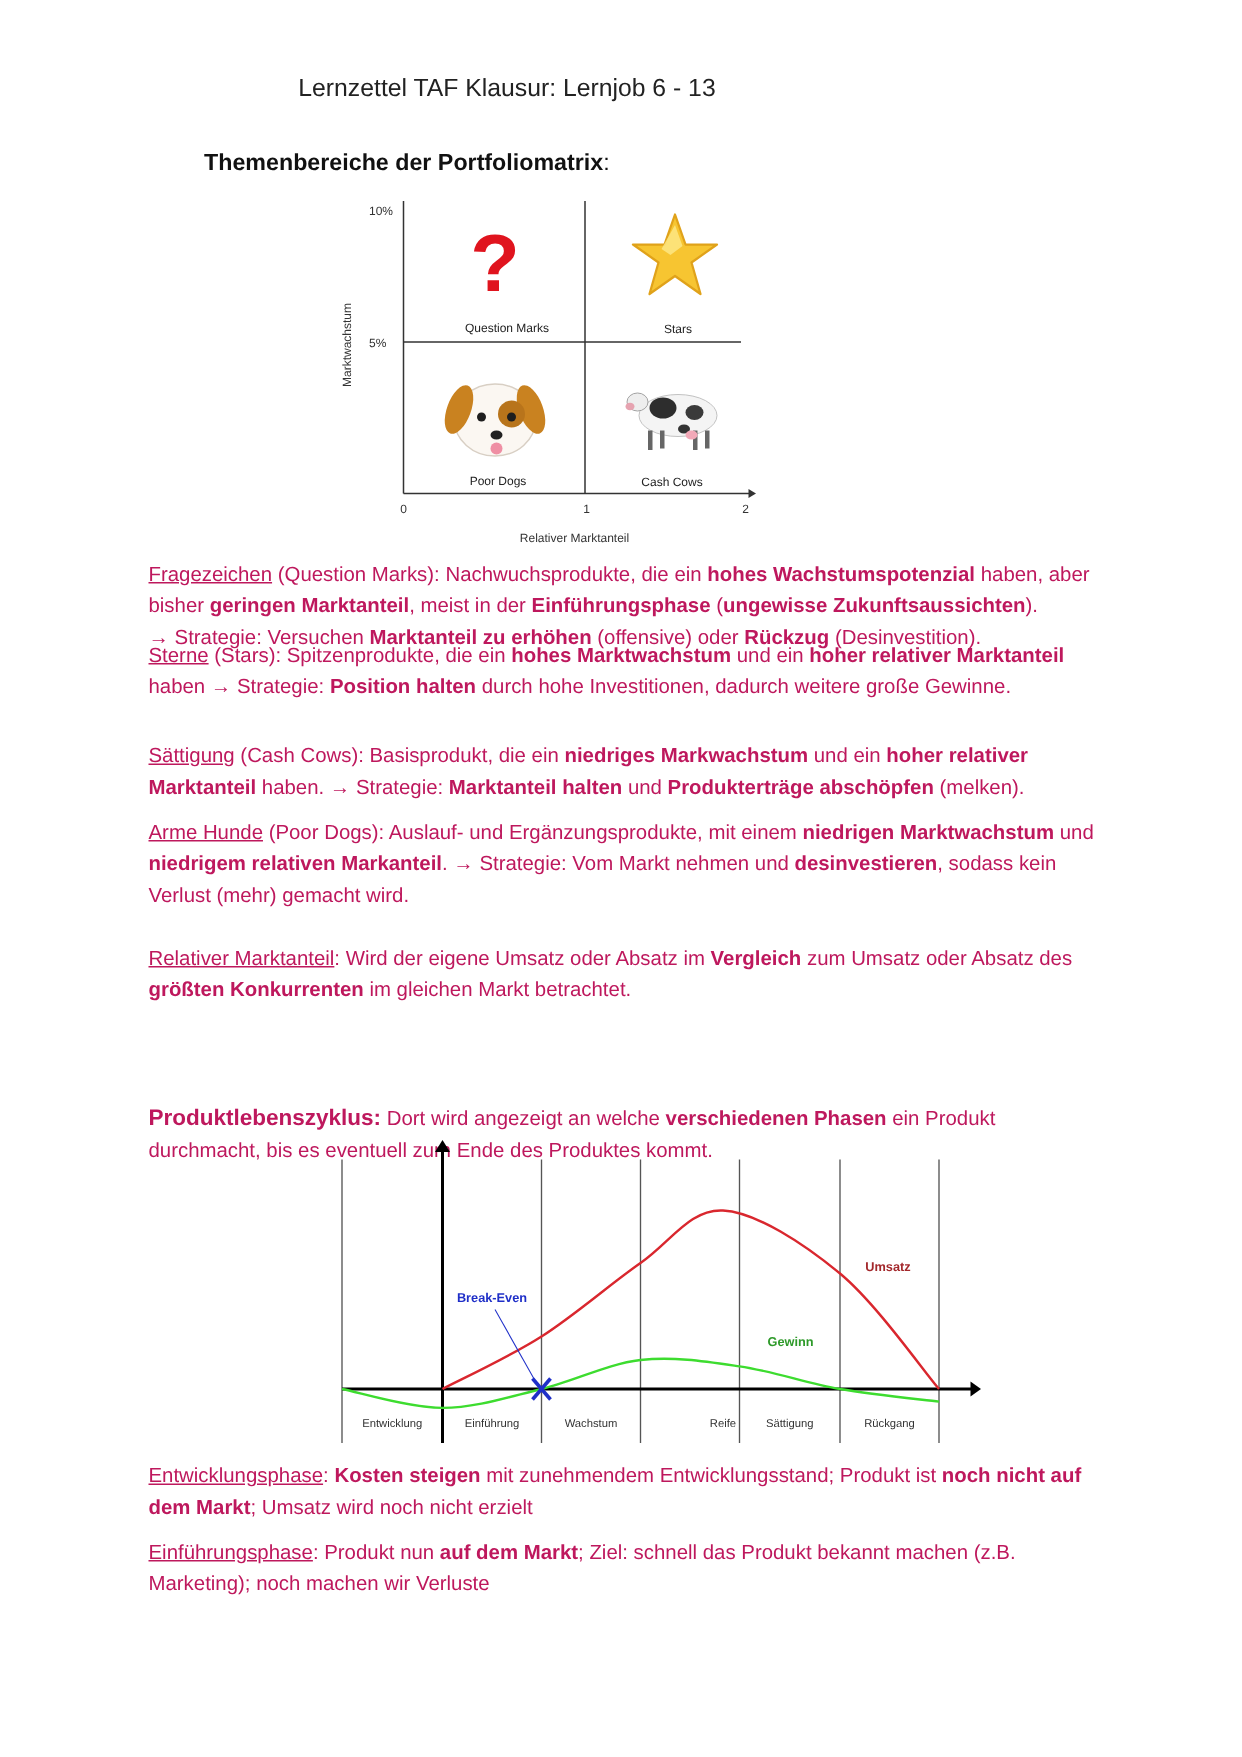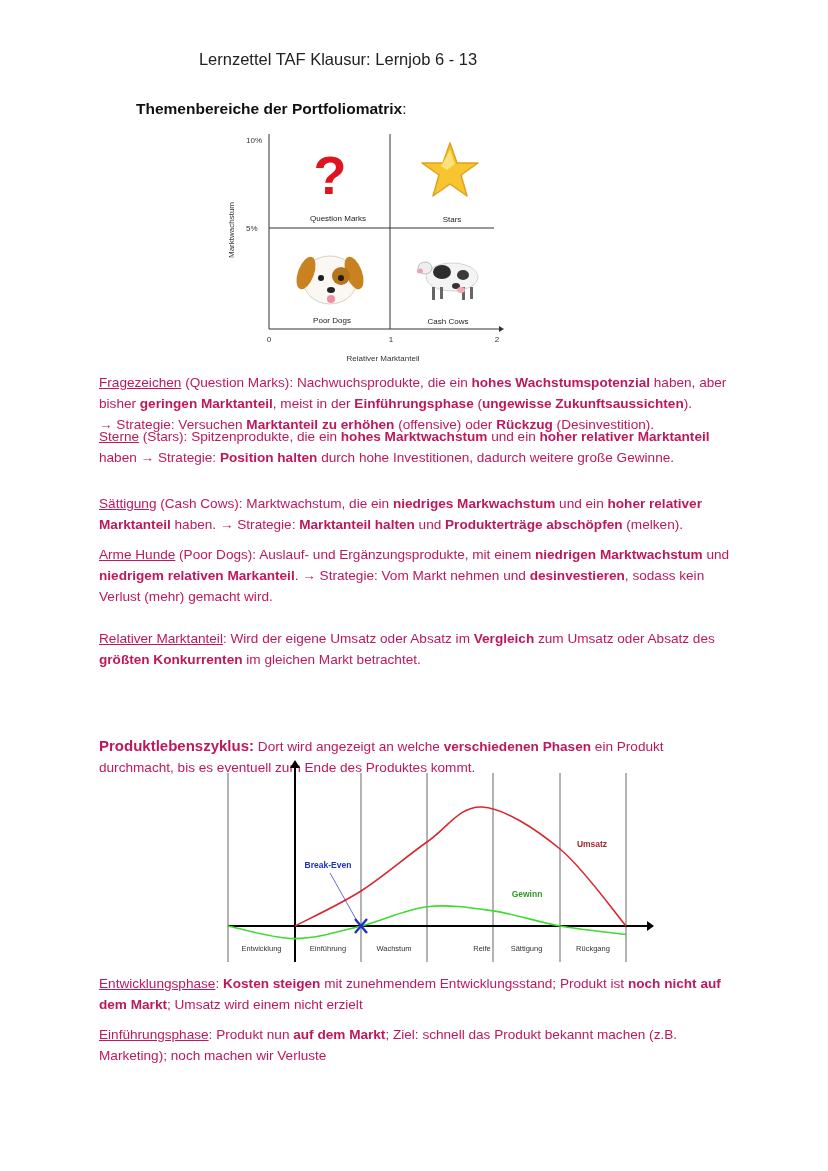--- a/index.html
+++ b/index.html
@@ -69,21 +69,21 @@
   </g>
 
   <text x="118" y="91" font-size="8" fill="#222" text-anchor="middle">Question Marks</text>
   <text x="232" y="92" font-size="8" fill="#222" text-anchor="middle">Stars</text>
   <text x="112" y="193" font-size="8" fill="#222" text-anchor="middle">Poor Dogs</text>
   <text x="228" y="194" font-size="8" fill="#222" text-anchor="middle">Cash Cows</text>
 </svg>
 
 <div class="para" style="top:372px;"><u>Fragezeichen</u><span> (Question Marks): Nachwuchsprodukte, die ein </span><b>hohes Wachstumspotenzial</b><span> haben, aber bisher </span><b>geringen Marktanteil</b><span>, meist in der </span><b>Einführungsphase</b><span> (</span><b>ungewisse Zukunftsaussichten</b><span>). </span><br><span>→ Strategie: Versuchen </span><b>Marktanteil zu erhöhen</b><span> (offensive) oder </span><b>Rückzug</b><span> (Desinvestition).</span></div>
 <div class="para" style="top:426px;"><u>Sterne</u><span> (Stars): Spitzenprodukte, die ein </span><b>hohes Marktwachstum</b><span> und ein </span><b>hoher relativer Marktanteil</b><span> haben → Strategie: </span><b>Position halten</b><span> durch hohe Investitionen, dadurch weitere große Gewinne.</span></div>
-<div class="para" style="top:493px;"><u>Sättigung</u><span> (Cash Cows): Marktwachstum, die ein </span><b>niedriges Markwachstum</b><span> und ein </span><b>hoher relativer Marktanteil</b><span> haben. → Strategie: </span><b>Marktanteil halten</b><span> und </span><b>Produkterträge abschöpfen</b><span> (melken).</span></div>
+<div class="para" style="top:493px;"><u>Sättigung</u><span> (Cash Cows): Basisprodukt, die ein </span><b>niedriges Markwachstum</b><span> und ein </span><b>hoher relativer Marktanteil</b><span> haben. → Strategie: </span><b>Marktanteil halten</b><span> und </span><b>Produkterträge abschöpfen</b><span> (melken).</span></div>
 <div class="para" style="top:544px;"><u>Arme Hunde</u><span> (Poor Dogs): Auslauf- und Ergänzungsprodukte, mit einem </span><b>niedrigen Marktwachstum</b><span> und </span><b>niedrigem relativen Markanteil</b><span>. → Strategie: Vom Markt nehmen und </span><b>desinvestieren</b><span>, sodass kein Verlust (mehr) gemacht wird.</span></div>
 <div class="para" style="top:628px;"><u>Relativer Marktanteil</u><span>: Wird der eigene Umsatz oder Absatz im </span><b>Vergleich</b><span> zum Umsatz oder Absatz des </span><b>größten Konkurrenten</b><span> im gleichen Markt betrachtet.</span></div>
 
 <div class="para" style="top:735px; font-size:13.6px;">
   <b style="font-size:15px;">Produktlebenszyklus:</b><span id="lc-intro-segs"><span> Dort wird angezeigt an welche </span><b>verschiedenen Phasen</b><span> ein Produkt durchmacht, bis es eventuell zum Ende des Produktes kommt.</span></span>
 </div>
 
 <svg class="plc" viewBox="0 0 450 210">
   <g id="phase-lines">
       <line x1="8" x2="8" y1="18" y2="207" stroke="#555" stroke-width="0.9"></line>
@@ -110,14 +110,14 @@
   <g id="phase-labels">
       <text x="41.5" y="196" font-size="7.5" fill="#333" text-anchor="middle">Entwicklung</text>
       <text x="108" y="196" font-size="7.5" fill="#333" text-anchor="middle">Einführung</text>
       <text x="174" y="196" font-size="7.5" fill="#333" text-anchor="middle">Wachstum</text>
       <text x="262" y="196" font-size="7.5" fill="#333" text-anchor="middle">Reife</text>
       <text x="306.5" y="196" font-size="7.5" fill="#333" text-anchor="middle">Sättigung</text>
       <text x="373" y="196" font-size="7.5" fill="#333" text-anchor="middle">Rückgang</text>
     </g>
 </svg>
 
-<div class="para" style="top:973px;"><u>Entwicklungsphase</u><span>: </span><b>Kosten steigen</b><span> mit zunehmendem Entwicklungsstand; Produkt ist </span><b>noch nicht auf dem Markt</b><span>; Umsatz wird einem nicht erzielt</span></div>
+<div class="para" style="top:973px;"><u>Entwicklungsphase</u><span>: </span><b>Kosten steigen</b><span> mit zunehmendem Entwicklungsstand; Produkt ist </span><b>noch nicht auf dem Markt</b><span>; Umsatz wird noch nicht erzielt</span></div>
 <div class="para" style="top:1024px;"><u>Einführungsphase</u><span>: Produkt nun </span><b>auf dem Markt</b><span>; Ziel: schnell das Produkt bekannt machen (z.B. Marketing); noch machen wir Verluste</span></div>
 
 </body></html>

